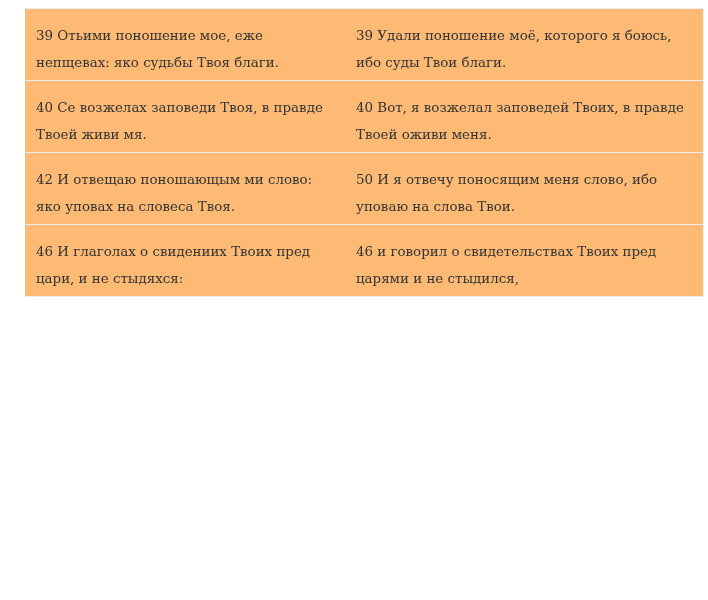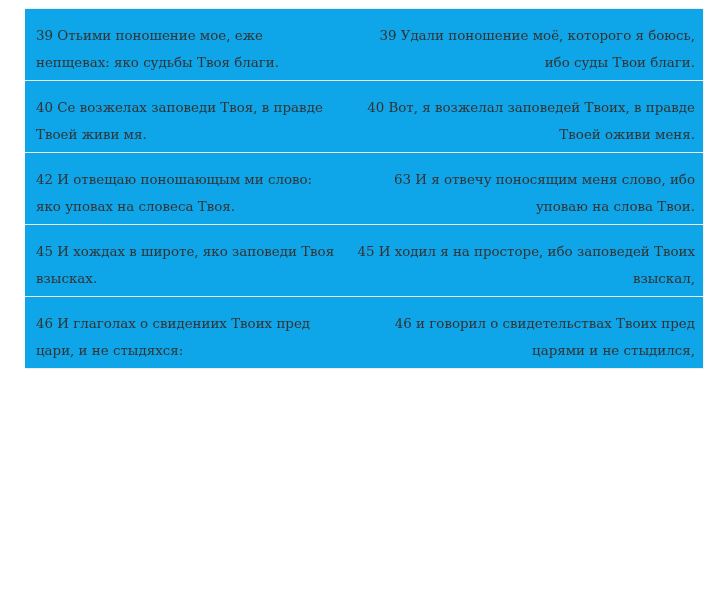--- a/index.html
+++ b/index.html
@@ -27,29 +27,28 @@
     }
     table.verses td {
       vertical-align: top;
       border-top: 1px solid #ececec;
       padding: 13px 8px 0 11px;
       font-family: "DejaVu Serif", "Liberation Serif", serif;
       font-size: 13.4px;
       line-height: 27px;
       color: #333333;
       box-sizing: border-box;
-      background: #0ea5e9;
+      background: #fdba74;
     }
     table.verses td.col-left {
       width: 320px;
     }
     table.verses td.col-right {
       width: 358px;
       padding-left: 11px;
-      text-align: right;
     }
     table.verses tr.last td {
       border-bottom: 1px solid #ececec;
     }
   </style>
 </head>
 <body>
 
 <div class="wrap">
   <table class="verses">
@@ -57,25 +56,21 @@
       <tr>
         <td class="col-left">39 Отьими поношение мое, еже непщевах: яко судьбы Твоя благи.</td>
         <td class="col-right">39 Удали поношение моё, которого я боюсь, ибо суды Твои благи.</td>
       </tr>
       <tr>
         <td class="col-left">40 Се возжелах заповеди Твоя, в правде Твоей живи мя.</td>
         <td class="col-right">40 Вот, я возжелал заповедей Твоих, в правде Твоей оживи меня.</td>
       </tr>
       <tr>
         <td class="col-left">42 И отвещаю поношающым ми слово: яко уповах на словеса Твоя.</td>
-        <td class="col-right">63 И я отвечу поносящим меня слово, ибо уповаю на слова Твои.</td>
-      </tr>
-      <tr>
-        <td class="col-left">45 И хождах в широте, яко заповеди Твоя взысках.</td>
-        <td class="col-right">45 И ходил я на просторе, ибо заповедей Твоих взыскал,</td>
+        <td class="col-right">50 И я отвечу поносящим меня слово, ибо уповаю на слова Твои.</td>
       </tr>
       <tr class="last">
         <td class="col-left">46 И глаголах о свидениих Твоих пред цари, и не стыдяхся:</td>
         <td class="col-right">46 и говорил о свидетельствах Твоих пред царями и не стыдился,</td>
       </tr>
     </tbody>
   </table>
 </div>
 
 </body></html>

